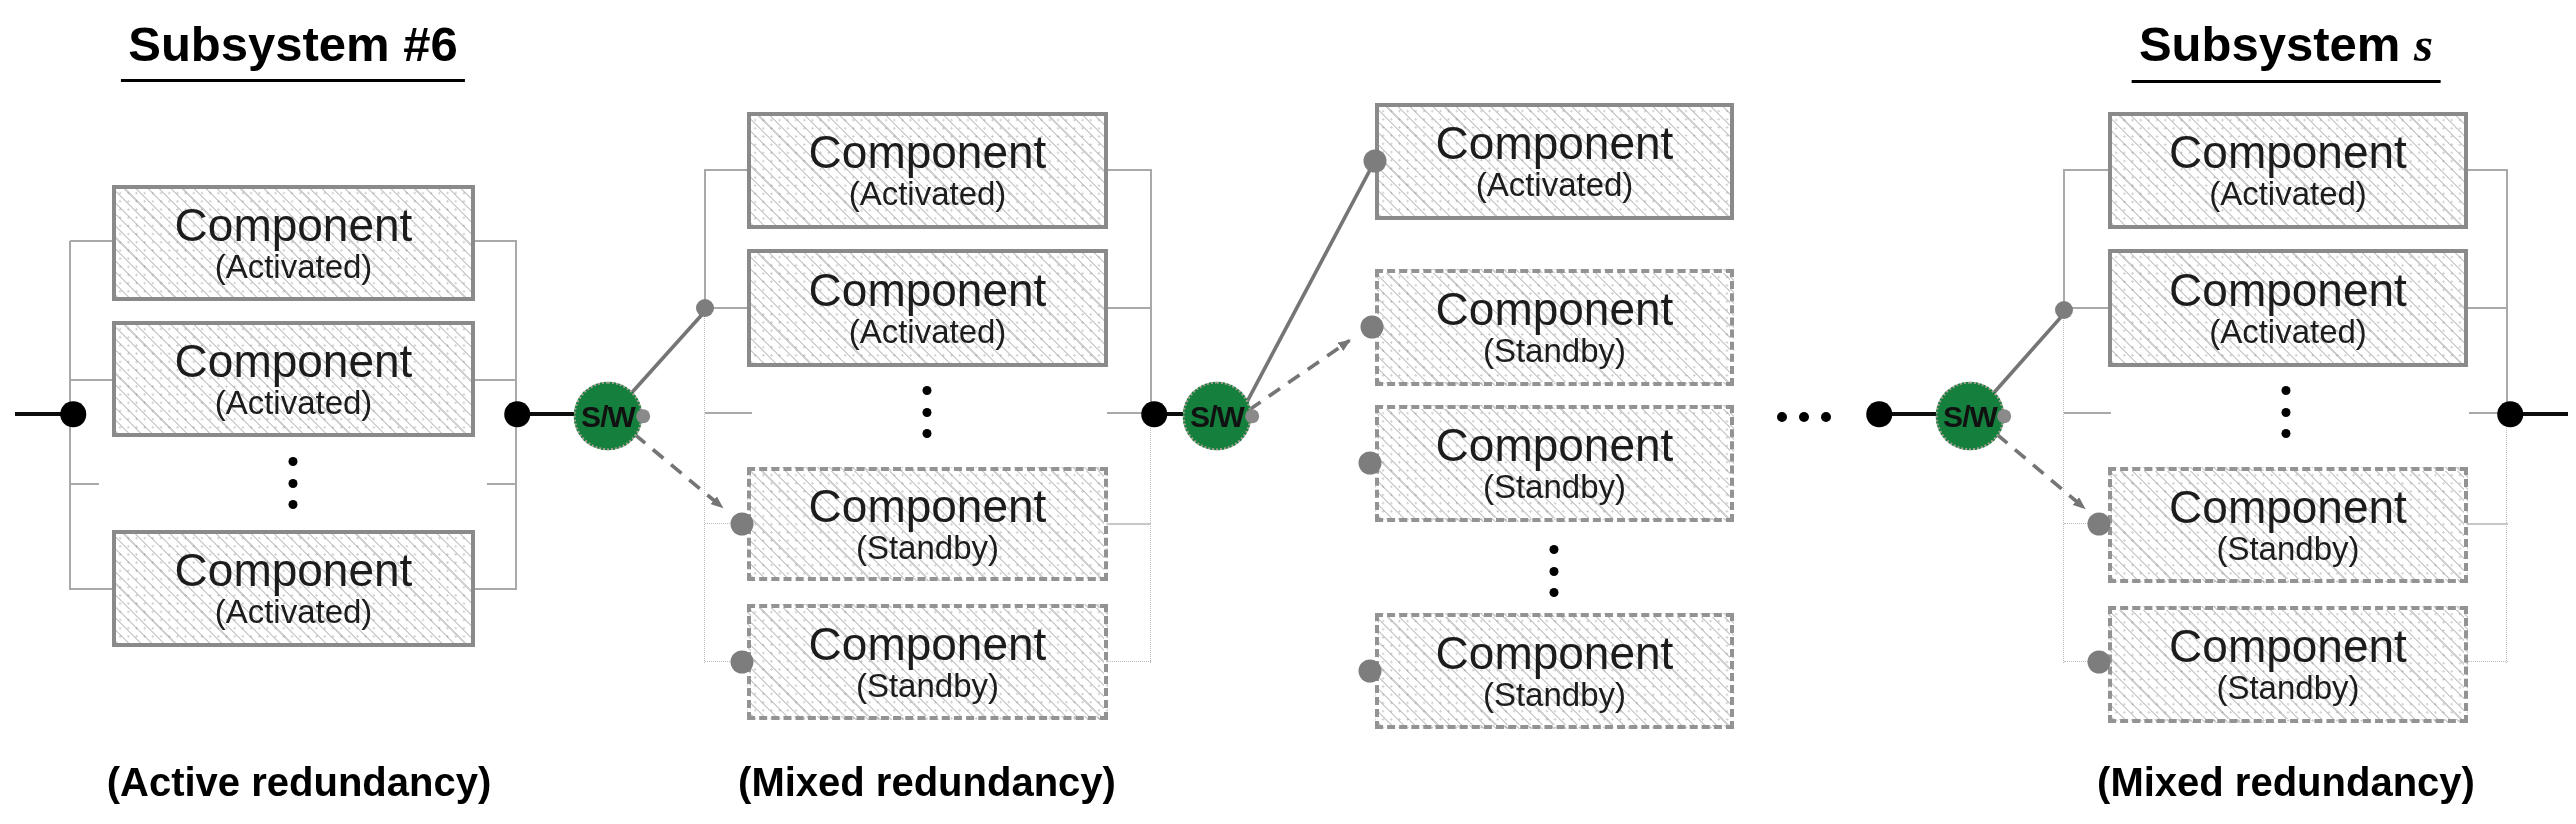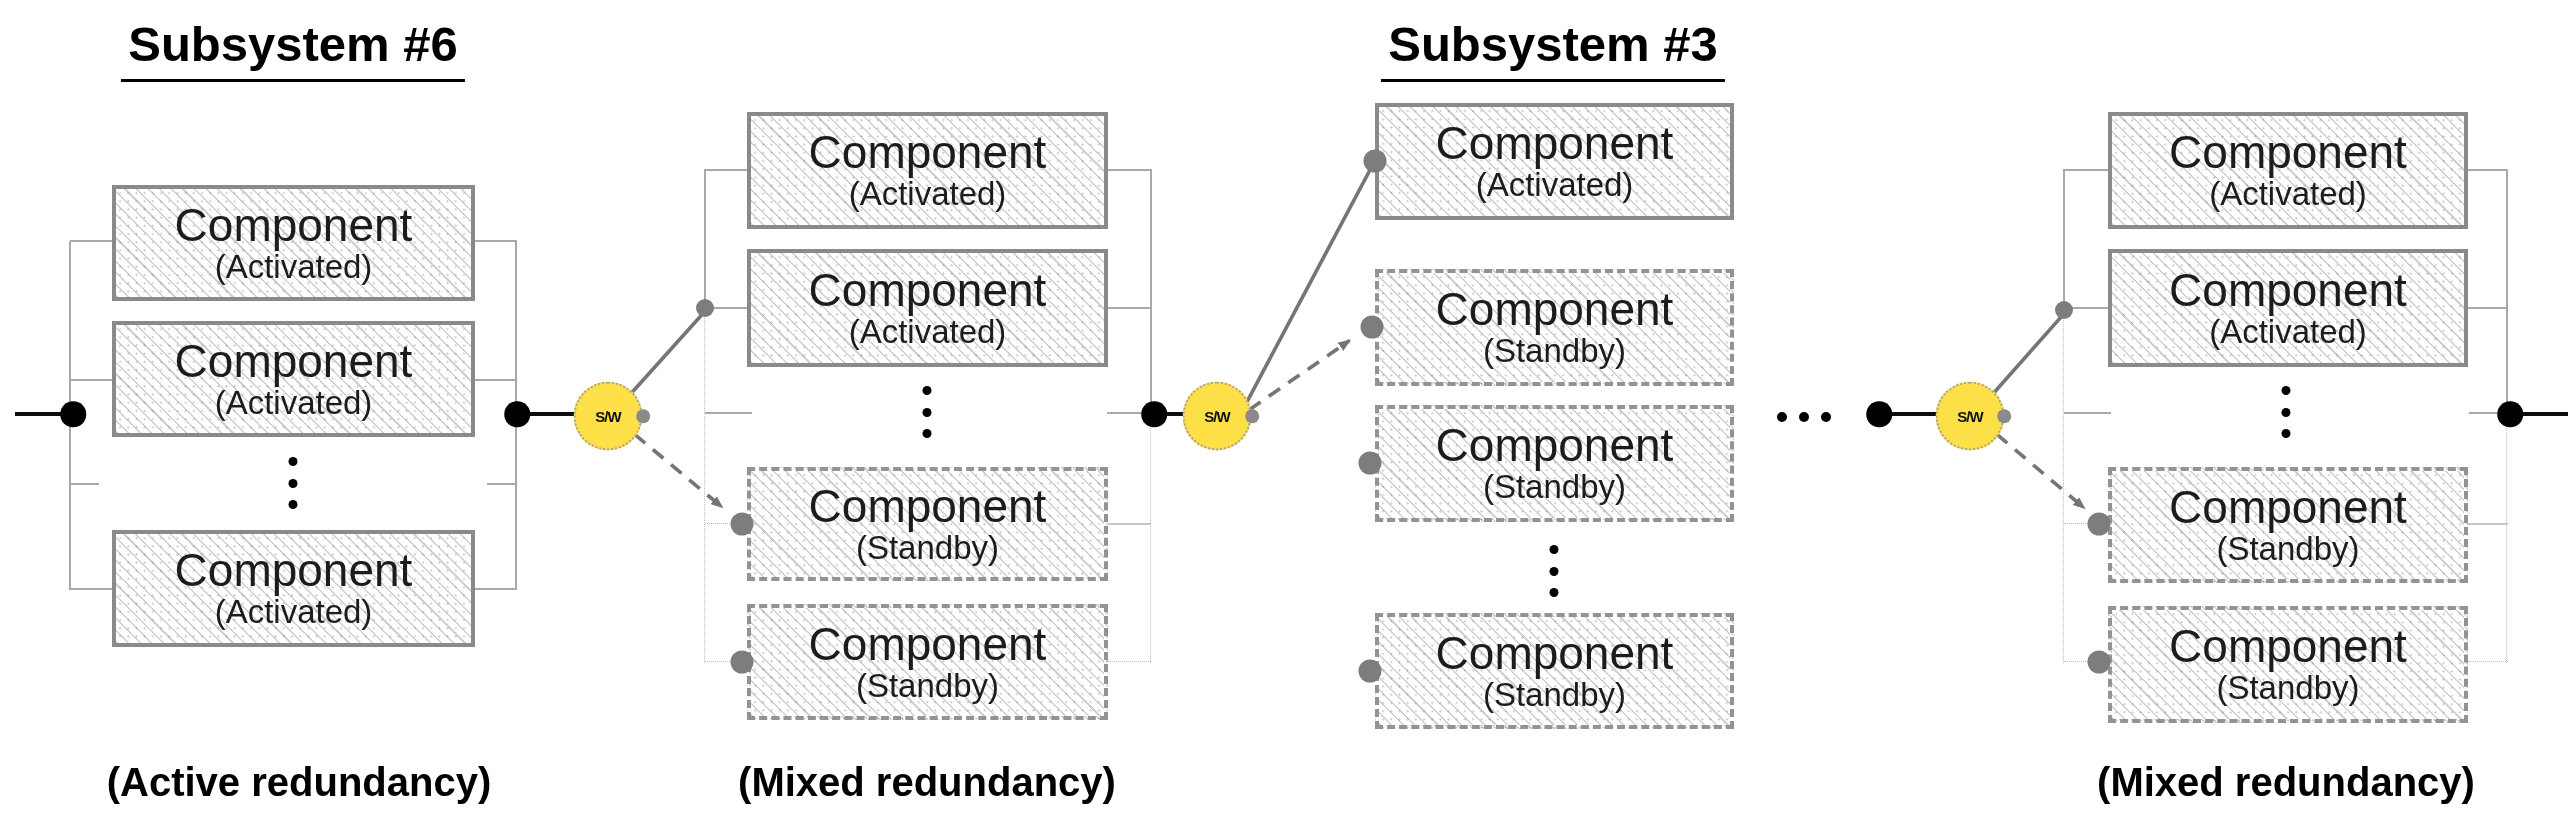--- a/index.html
+++ b/index.html
@@ -25,22 +25,22 @@
   .hline.thin{background:#c7c7c7;}
   .hline.mainline{height:3.6px;background:#0d0d0d;}
 
   
   .node{position:absolute;width:25.5px;height:25.5px;border-radius:50%;background:#000;transform:translate(-50%,-50%);}
   .gdot{position:absolute;width:23px;height:23px;border-radius:50%;background:#7d7d7d;transform:translate(-50%,-50%);}
   .jdot{position:absolute;width:18px;height:18px;border-radius:50%;background:#7d7d7d;transform:translate(-50%,-50%);}
   .swdot{position:absolute;width:13.7px;height:13.7px;border-radius:50%;background:#8a8a8a;transform:translate(-50%,-50%);}
 
   
-  .sw{position:absolute;width:69px;height:69px;border-radius:50%;background:#fde047;border:2.7px dotted #ab9f95;box-sizing:border-box;
-      display:flex;align-items:center;justify-content:center;font-size:15px;font-weight:bold;color:#111;letter-spacing:-0.9px;
+  .sw{position:absolute;width:69px;height:69px;border-radius:50%;background:#15803d;border:2.7px dotted #ab9f95;box-sizing:border-box;
+      display:flex;align-items:center;justify-content:center;font-size:30px;font-weight:bold;color:#111;letter-spacing:-0.9px;
       transform:translate(-50%,-50%);}
 
   
   .title{position:absolute;transform:translateX(-50%);font-size:49px;font-weight:bold;color:#000;white-space:nowrap;
          border-bottom:3.6px solid #000;padding:0 7.3px 6.4px 7.3px;}
   .title .var{font-family:"Liberation Serif", serif;font-style:italic;}
   .redlabel{position:absolute;transform:translateX(-50%);font-size:40px;font-weight:bold;color:#000;white-space:nowrap;}
 
   
   .vdots{position:absolute;display:flex;flex-direction:column;gap:12.7px;align-items:center;transform:translateX(-50%);}
@@ -129,21 +129,20 @@
     <div class="l1">Component</div>
     <div class="l2">(Standby)</div>
   </div>
   <div class="comp standby" style="left:747px;top:604px;width:361px;height:116px;">
     <div class="l1">Component</div>
     <div class="l2">(Standby)</div>
   </div>
 
   <div class="redlabel" style="left:927px;top:760px;">(Mixed redundancy)</div>
 
-  <div class="title" style="left:1553px;top:16.4px;">Subsystem #3</div>
 
   <div class="comp activated" style="left:1375px;top:103px;width:359px;height:117px;">
     <div class="l1">Component</div>
     <div class="l2">(Activated)</div>
   </div>
   <div class="comp standby" style="left:1375px;top:269px;width:359px;height:117px;">
     <div class="l1">Component</div>
     <div class="l2">(Standby)</div>
   </div>
   <div class="comp standby" style="left:1375px;top:405px;width:359px;height:117px;">
@@ -160,20 +159,21 @@
     <div class="l2">(Standby)</div>
   </div>
 
 
   <div class="hdots" style="left:1777px;top:412px;">
       <span></span>
       <span></span>
       <span></span>
     </div>
 
+  <div class="title" style="left:2286px;top:16.4px;"><span>Subsystem </span><span class="var">s</span></div>
 
   <div class="vline" style="left:2063px;top:169px;height:141px;"></div>
   <div class="vline dotted" style="left:2063px;top:311px;height:352px;"></div>
   <div class="vline" style="left:2506px;top:169px;height:245px;"></div>
   <div class="vline dotted" style="left:2506px;top:414px;height:249px;"></div>
 
   <div class="hline" style="left:2064px;top:169px;width:44px;"></div>
   <div class="hline" style="left:2468px;top:169px;width:40px;"></div>
   <div class="hline" style="left:2064px;top:307px;width:44px;"></div>
   <div class="hline" style="left:2468px;top:307px;width:40px;"></div>

